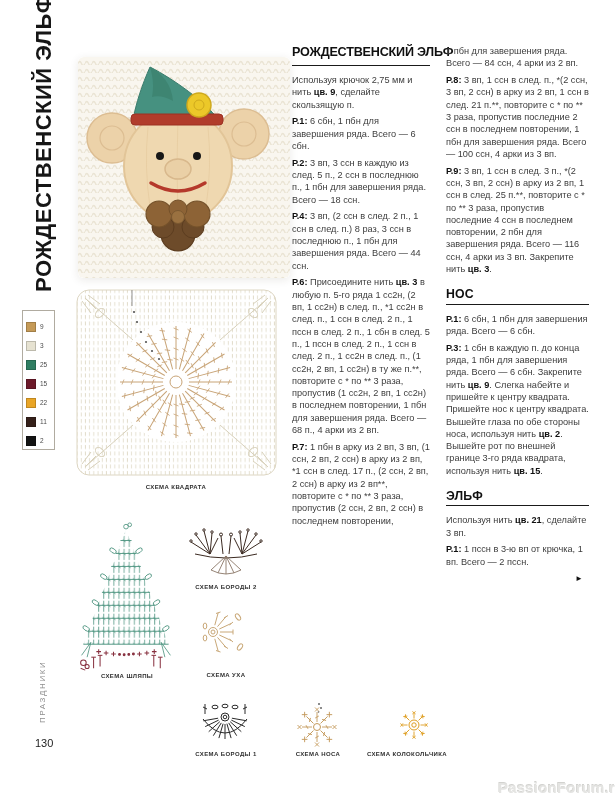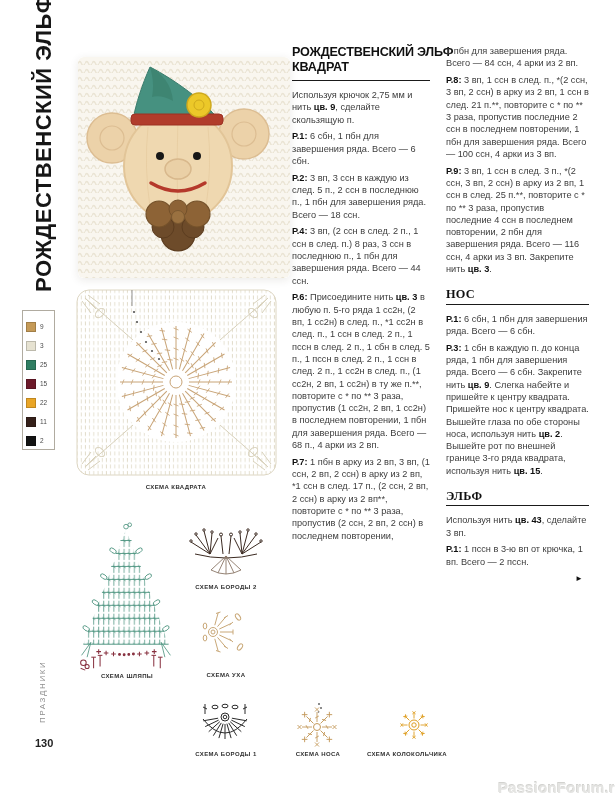--- a/index.html
+++ b/index.html
@@ -3,21 +3,21 @@
 <meta charset="utf-8">
 <style>
   html,body{margin:0;padding:0;background:#ffffff;}
   .page{position:relative;width:615px;height:800px;background:#ffffff;overflow:hidden;
         font-family:"Liberation Sans",sans-serif;}
   
   .vtitle{position:absolute;left:31px;top:292px;transform:rotate(-90deg);transform-origin:0 0;
           width:250px;font-size:22px;font-weight:bold;color:#161616;letter-spacing:.5px;white-space:nowrap;}
   .vsection{position:absolute;left:38px;top:723px;transform:rotate(-90deg);transform-origin:0 0;
           width:72px;font-size:8px;color:#8e8e8e;letter-spacing:1.6px;white-space:nowrap;}
-  .pagenum{position:absolute;left:35px;top:737px;font-size:11px;font-weight:bold;color:#222;}
+  .pagenum{position:absolute;left:35px;top:737px;font-size:11px;font-weight:normal;color:#222;}
   .watermark{position:absolute;left:498px;top:779px;width:114px;text-align:right;font-size:15px;font-weight:bold;
           color:#e4e4e2;text-shadow:.6px .6px 0 #ffffff,-.6px -.6px 0 #d2d2cf;letter-spacing:.2px;}
   
   .photo{position:absolute;left:78px;top:57px;width:212px;height:221px;border-radius:5px;
          box-shadow:0 2px 8px rgba(60,50,30,.10);}
   
   .legend{position:absolute;left:22px;top:310px;width:33px;height:140px;border:1px solid #b0aba0;
           box-sizing:border-box;padding:6px 0 0 3px;background:#fff;}
   .lg-row{display:flex;align-items:center;height:19px;}
   .sw{width:8px;height:8px;display:inline-block;border:.5px solid rgba(0,0,0,.18);}
@@ -27,21 +27,21 @@
   .dlabel{position:absolute;font-size:6px;font-weight:bold;letter-spacing:.4px;color:#2e2e2e;text-align:center;}
   
   .col{position:absolute;top:45px;color:#3c3c3c;font-size:9.2px;line-height:12.3px;}
   .col1{left:292px;width:138px;}
   .col2{left:446px;width:143px;}
   .col p{margin:0 0 4.5px 0;}
   .col p b{color:#101010;margin-top:13px;}
   .title-line{font-size:12.6px;line-height:15px;font-weight:bold;color:#101010;letter-spacing:-.2px;white-space:nowrap;}
   .rule{border:0;border-top:1px solid #1a1a1a;margin:3px 0 8px 0;}
   .rule.thick{border-top-width:1.6px;margin:5px 0 8px 0;}
-  h2.sect{font-size:12.3px;font-weight:bold;color:#101010;margin:13px 0 0 0;letter-spacing:.2px;font-family:Liberation Serif, serif;}
+  h2.sect{font-size:12.3px;font-weight:bold;color:#101010;margin:13px 0 0 0;letter-spacing:.2px;}
   .arrow{text-align:right;font-size:8px;color:#111;margin-top:5px;padding-right:6px;}
 </style>
 </head>
 <body>
 
 <div class="page">
 
   <div class="vtitle">РОЖДЕСТВЕНСКИЙ ЭЛЬФ</div>
 
   <svg class="photo" viewBox="0 0 212 221" width="212" height="221">
@@ -377,40 +377,39 @@
       <use href="#bray" transform="translate(18,14) rotate(135)"></use>
     <use href="#bray" transform="translate(18,14) rotate(180)"></use>
       <use href="#bray" transform="translate(18,14) rotate(225)"></use>
     <use href="#bray" transform="translate(18,14) rotate(270)"></use>
       <use href="#bray" transform="translate(18,14) rotate(315)"></use>
   </svg>
   <div class="dlabel" style="left:357px;top:751px;width:100px;">СХЕМА КОЛОКОЛЬЧИКА</div>
 
   <div class="col col1">
       <div class="title-line">РОЖДЕСТВЕНСКИЙ ЭЛЬФ</div>
-      <div class="title-line">КВАДРАТ</div>
       <div class="rule thick"></div>
       <p><span>Используя крючок 2,75 мм и нить </span><b>цв. 9</b><span>, сделайте скользящую п.</span></p>
       <p><b>Р.1:</b><span> 6 сбн, 1 пбн для завершения ряда. Всего — 6 сбн.</span></p>
       <p><b>Р.2:</b><span> 3 вп, 3 ссн в каждую из след. 5 п., 2 ссн в последнюю п., 1 пбн для завершения ряда. Всего — 18 ссн.</span></p>
       <p><b>Р.4:</b><span> 3 вп, (2 ссн в след. 2 п., 1 ссн в след. п.) 8 раз, 3 ссн в последнюю п., 1 пбн для завершения ряда. Всего — 44 ссн.</span></p>
       <p><b>Р.6:</b><span> Присоедините нить </span><b>цв. 3</b><span> в любую п. 5-го ряда 1 сс2н, (2 вп, 1 сс2н) в след. п., *1 сс2н в след. п., 1 ссн в след. 2 п., 1 пссн в след. 2 п., 1 сбн в след. 5 п., 1 пссн в след. 2 п., 1 ссн в след. 2 п., 1 сс2н в след. п., (1 сс2н, 2 вп, 1 сс2н) в ту же п.**, повторите с * по ** 3 раза, пропустив (1 сс2н, 2 вп, 1 сс2н) в последнем повторении, 1 пбн для завершения ряда. Всего — 68 п., 4 арки из 2 вп.</span></p>
       <p><b>Р.7:</b><span> 1 пбн в арку из 2 вп, 3 вп, (1 ссн, 2 вп, 2 ссн) в арку из 2 вп, *1 ссн в след. 17 п., (2 ссн, 2 вп, 2 ссн) в арку из 2 вп**, повторите с * по ** 3 раза, пропустив (2 ссн, 2 вп, 2 ссн) в последнем повторении,</span></p>
     </div>
   <div class="col col2">
       <p><span>1 пбн для завершения ряда. Всего — 84 ссн, 4 арки из 2 вп.</span></p>
       <p><b>Р.8:</b><span> 3 вп, 1 ссн в след. п., *(2 ссн, 3 вп, 2 ссн) в арку из 2 вп, 1 ссн в след. 21 п.**, повторите с * по ** 3 раза, пропустив последние 2 ссн в последнем повторении, 1 пбн для завершения ряда. Всего — 100 ссн, 4 арки из 3 вп.</span></p>
       <p><b>Р.9:</b><span> 3 вп, 1 ссн в след. 3 п., *(2 ссн, 3 вп, 2 ссн) в арку из 2 вп, 1 ссн в след. 25 п.**, повторите с * по ** 3 раза, пропустив последние 4 ссн в последнем повторении, 2 пбн для завершения ряда. Всего — 116 ссн, 4 арки из 3 вп. Закрепите нить </span><b>цв. 3</b><span>.</span></p>
       <h2 class="sect">НОС</h2>
       <div class="rule"></div>
       <p><b>Р.1:</b><span> 6 сбн, 1 пбн для завершения ряда. Всего — 6 сбн.</span></p>
       <p><b>Р.3:</b><span> 1 сбн в каждую п. до конца ряда, 1 пбн для завершения ряда. Всего — 6 сбн. Закрепите нить </span><b>цв. 9</b><span>. Слегка набейте и пришейте к центру квадрата. Пришейте нос к центру квадрата. Вышейте глаза по обе стороны носа, используя нить </span><b>цв. 2</b><span>. Вышейте рот по внешней границе 3-го ряда квадрата, используя нить </span><b>цв. 15</b><span>.</span></p>
       <h2 class="sect">ЭЛЬФ</h2>
       <div class="rule"></div>
-      <p><span>Используя нить </span><b>цв. 43</b><span>, сделайте 3 вп.</span></p>
+      <p><span>Используя нить </span><b>цв. 21</b><span>, сделайте 3 вп.</span></p>
       <p><b>Р.1:</b><span> 1 пссн в 3-ю вп от крючка, 1 вп. Всего — 2 пссн.</span></p>
       <div class="arrow">►</div>
     </div>
 
   <div class="vsection">ПРАЗДНИКИ</div>
   <div class="pagenum">130</div>
   <div class="watermark">PassionForum.ru</div>
 </div>
 
 </body></html>

